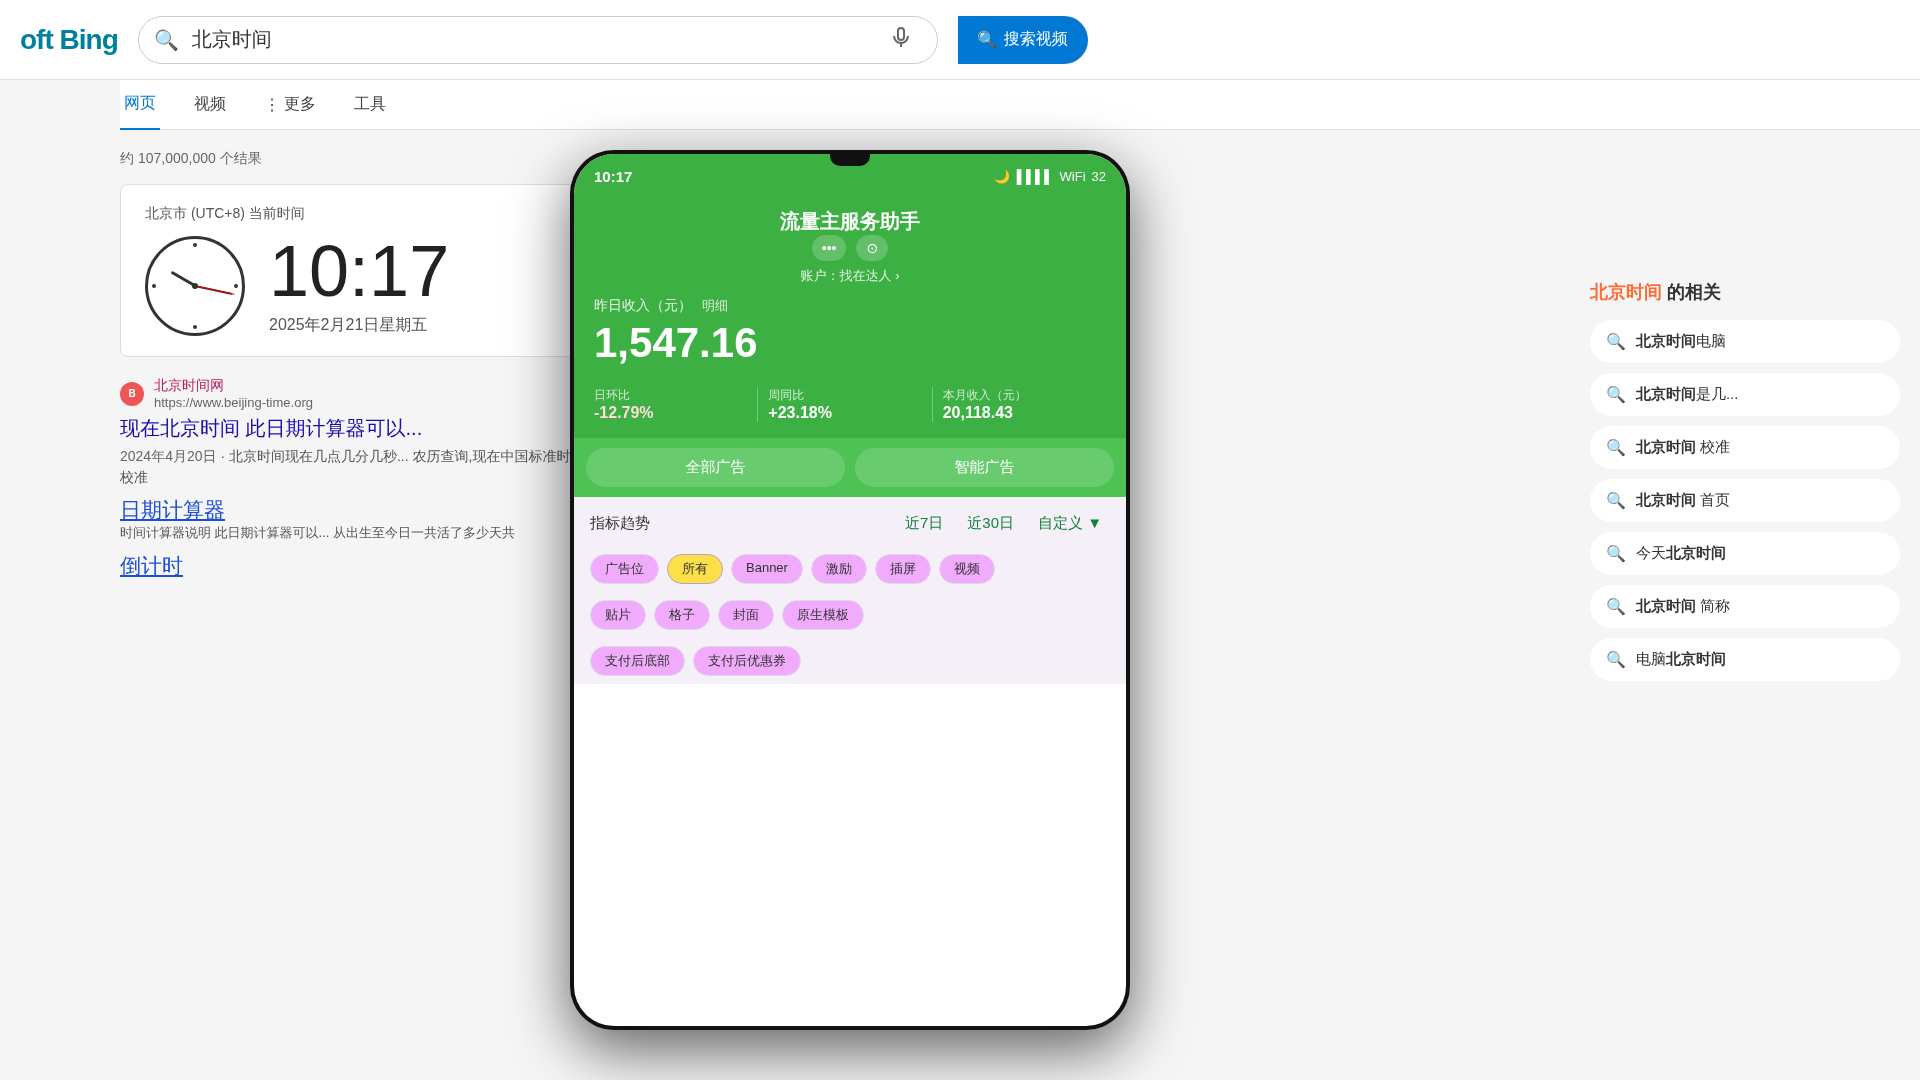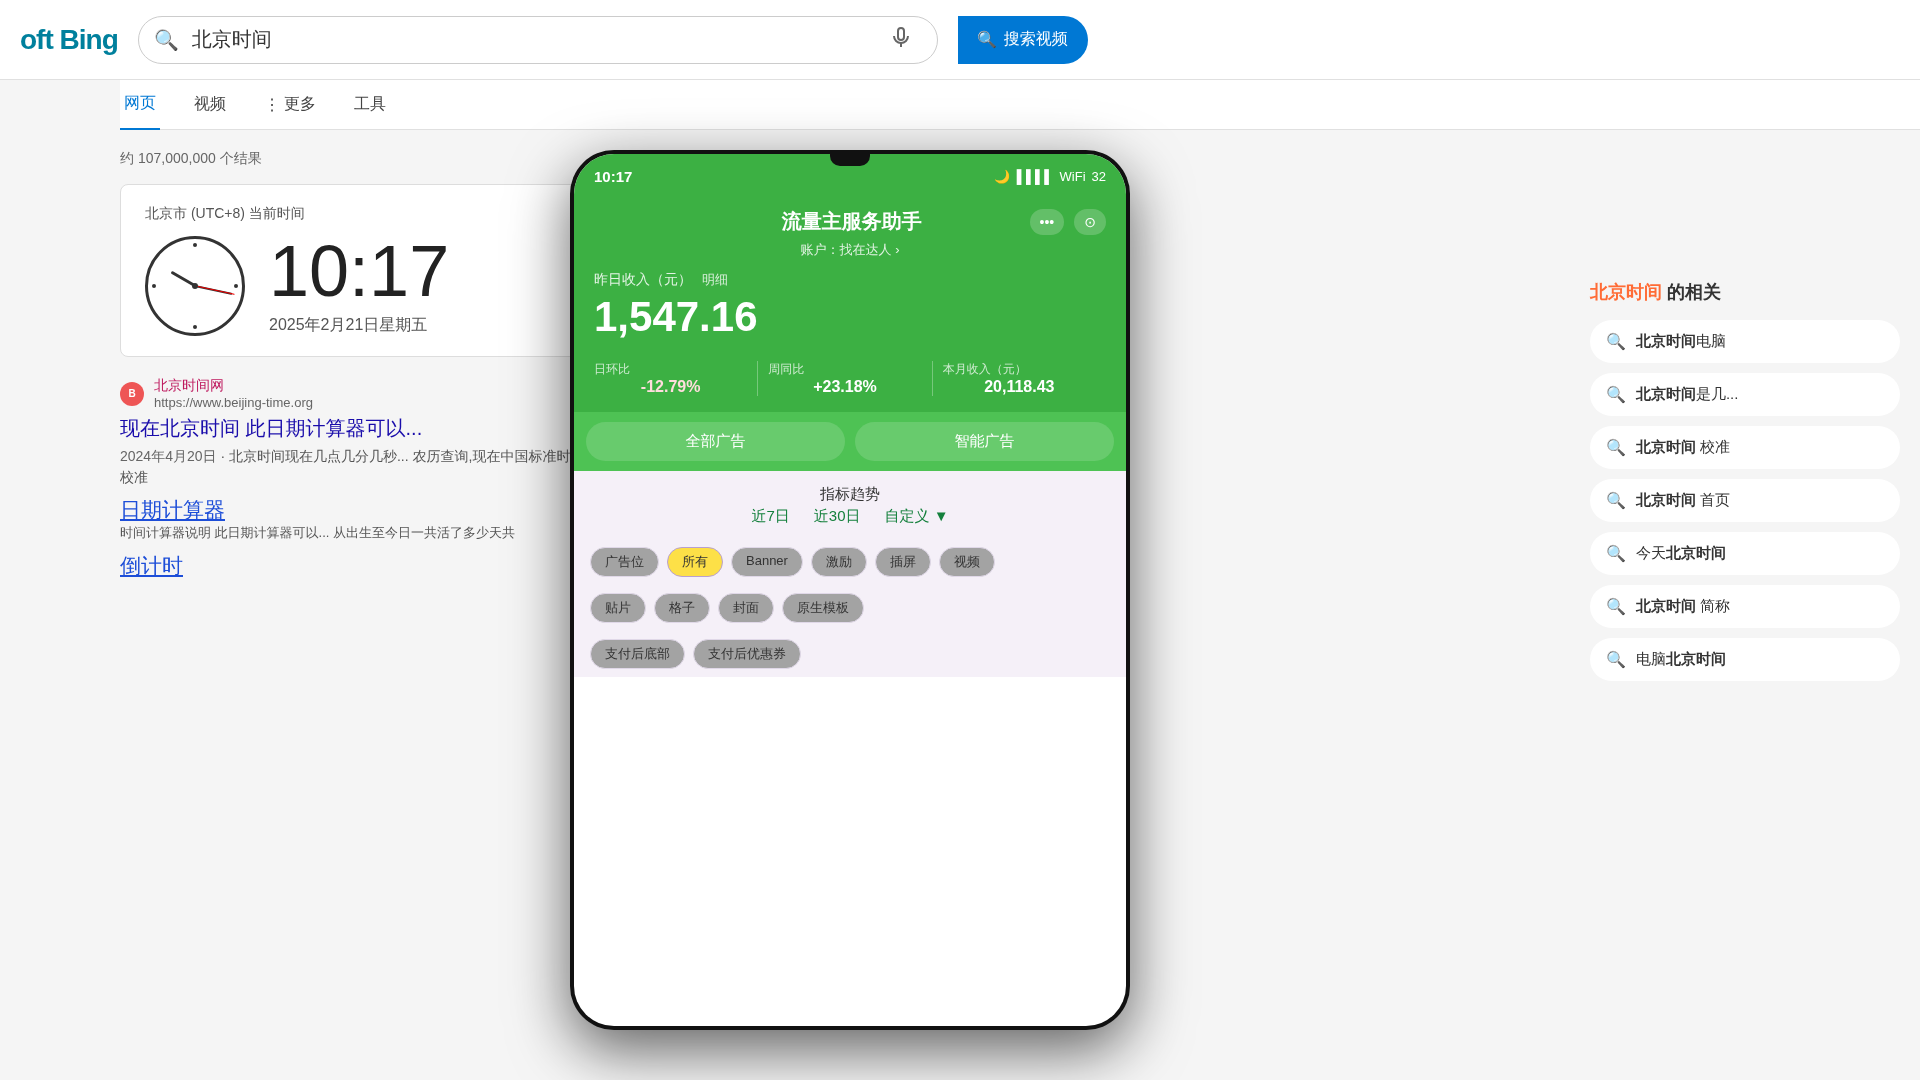--- a/index.html
+++ b/index.html
@@ -373,20 +373,21 @@
     .phone-app-header {
       background: #3cb043;
       padding: 10px 20px 16px;
       color: white;
     }
     .app-header-top {
       display: flex;
       align-items: center;
       justify-content: space-between;
       margin-bottom: 6px;
+      flex-direction: column;
     }
     .app-title {
       font-size: 20px;
       font-weight: 600;
       color: white;
       text-align: center;
       flex: 1;
     }
     .app-header-icons {
       display: flex;
@@ -435,21 +436,20 @@
     }
     .app-stat:last-child { border-right: none; }
     .app-stat-label {
       font-size: 12px;
       color: rgba(255,255,255,0.75);
     }
     .app-stat-value {
       font-size: 16px;
       font-weight: 600;
       color: white;
-      text-align: center;
     }
     .app-stat-value.negative { color: #ffdddd; }
     .app-stat-value.positive { color: white; }
 
     
     .app-buttons-row {
       background: #4ec254;
       display: flex;
       padding: 10px 12px;
       gap: 10px;
@@ -469,21 +469,20 @@
     
     .phone-white-section {
       background: #f5f0f8;
       flex: 1;
     }
     .indicator-header {
       display: flex;
       align-items: center;
       justify-content: space-between;
       padding: 14px 16px 10px;
-      flex-direction: column;
     }
     .indicator-title {
       font-size: 15px;
       color: #333;
       font-weight: 500;
     }
     .indicator-tabs {
       display: flex;
       gap: 8px;
     }
@@ -500,21 +499,21 @@
     }
 
     
     .filter-tags {
       padding: 8px 16px;
       display: flex;
       flex-wrap: wrap;
       gap: 8px;
     }
     .filter-tag {
-      background: #a3a3a3;
+      background: #f0abfc;
       border: 1px solid #e0d8e8;
       border-radius: 16px;
       padding: 5px 14px;
       font-size: 13px;
       color: #333;
       cursor: pointer;
     }
     .filter-tag.active {
       background: #fde047;
       border-color: #b8a0d0;

